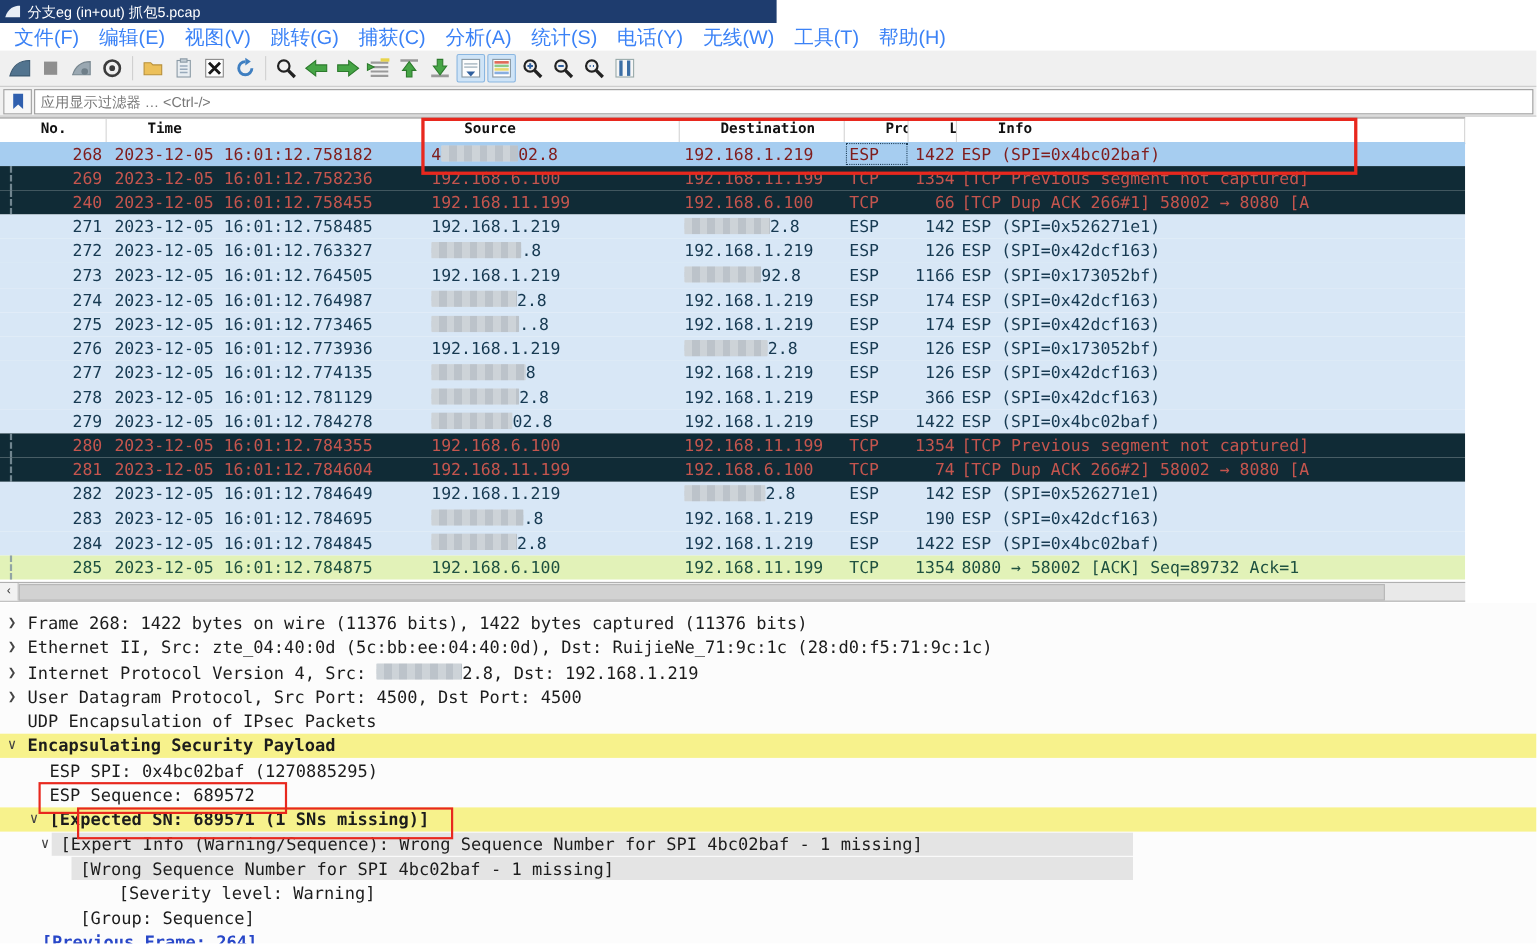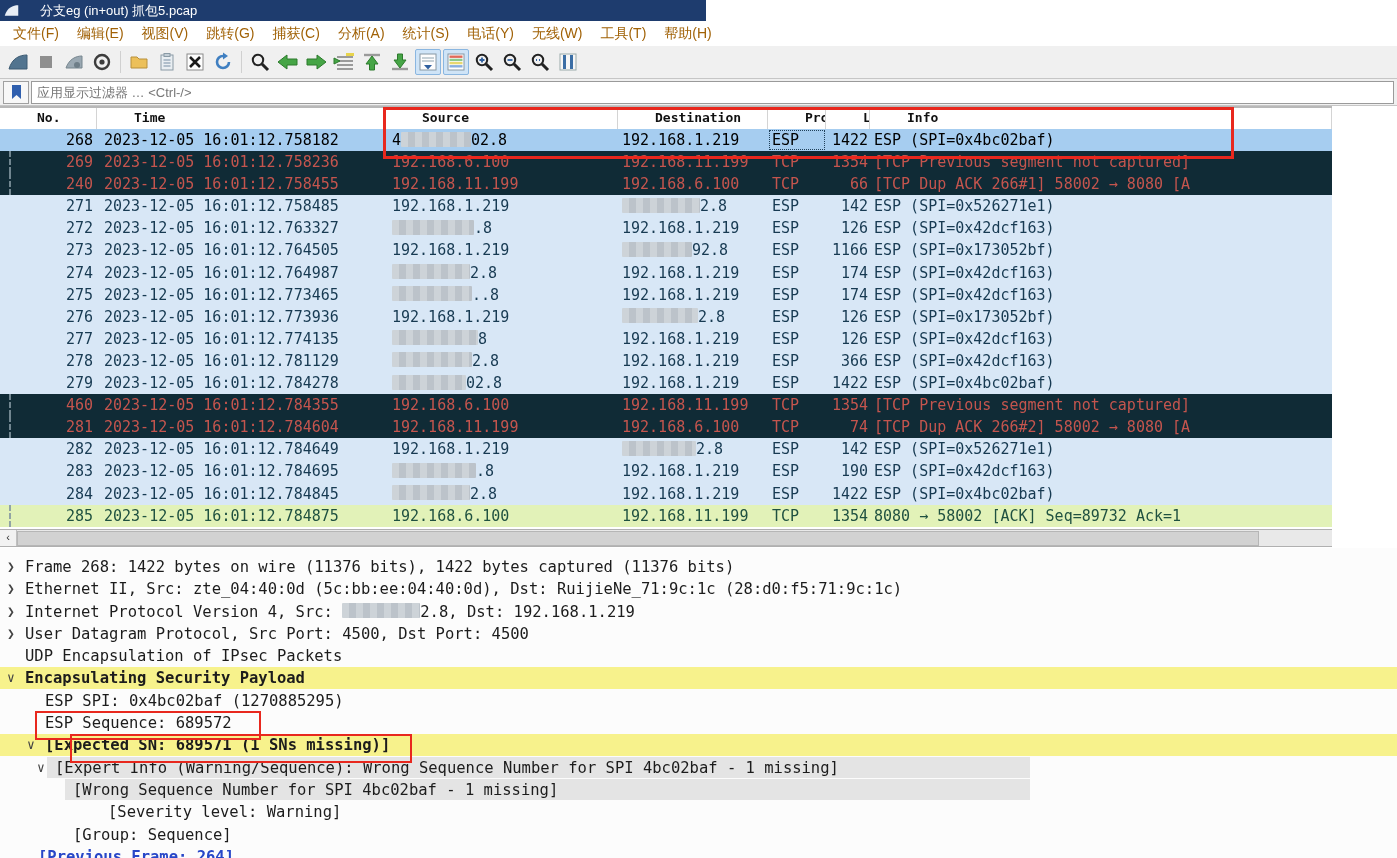--- a/index.html
+++ b/index.html
@@ -2,28 +2,28 @@
 <html><head>
 <meta charset="utf-8">
 <style>
   html,body{margin:0;padding:0;background:#fff;}
   #app{position:relative;width:1397px;height:858px;overflow:hidden;background:#fff;
        font-family:"Liberation Sans","DejaVu Sans",sans-serif;font-size:14px;color:#111;}
   .mono{font-family:"DejaVu Sans Mono","Liberation Mono",monospace;}
 
   
   #titlebar{position:absolute;left:0;top:0;width:706px;height:21px;background:#1e3c6e;
-            color:#fff;display:flex;align-items:center;gap:21px;padding-left:4px;box-sizing:border-box;}
+            color:#fff;display:flex;align-items:center;gap:6px;padding-left:4px;box-sizing:border-box;}
   #titlebar .fin{width:15px;height:13px;}
   #title-text{font-size:13px;white-space:nowrap;}
 
   
   #menubar{position:absolute;left:0;top:21px;width:100%;height:25px;background:#ffffff;
            display:flex;align-items:center;padding-left:4px;box-sizing:border-box;}
-  .menu-item{padding:3px 9px;font-size:14px;color:#a16207;white-space:nowrap;}
+  .menu-item{padding:3px 9px;font-size:18px;color:#3b82f6;white-space:nowrap;}
 
   
   #toolbar{position:absolute;left:0;top:46px;width:100%;height:33px;background:#f0f0f0;
            border-bottom:1px solid #c6c6c6;display:flex;align-items:center;padding-left:4px;box-sizing:border-box;}
   .tbtn{width:26px;height:26px;display:flex;align-items:center;justify-content:center;border-radius:2px;margin:0 1px;}
   .tbtn.toggled{background:#cfe4f7;border:1px solid #8ab6e0;box-sizing:border-box;}
   .tsep{width:1px;height:22px;background:#d0d0d0;margin:0 4px;}
 
   
   #filterbar{position:absolute;left:0;top:79px;width:100%;height:27px;background:#f0f0f0;
@@ -44,21 +44,21 @@
   .row div{overflow:hidden;box-sizing:border-box;}
   .c-no{width:97px;text-align:right;padding-right:4px;}
   .c-time{width:288px;padding-left:7px;}
   .c-src{width:233px;padding-left:7px;}
   .c-dst{width:150px;padding-left:4px;}
   .c-proto{width:58px;padding-left:4px;}
   .c-len{width:44px;text-align:right;padding-right:2px;}
   .c-info{flex:1;padding-left:4px;}
   .h-no{width:97px;text-align:left;padding-left:3px;}
   .row.esp{background:#d8e7f6;color:#173a52;}
-  .row.selected{background:#a6cdf0;color:#000000;align-items:flex-end;}
+  .row.selected{background:#a6cdf0;color:#7f1d1d;align-items:flex-end;}
   .row.badtcp{background:#102b36;color:#c4554e;}
   .row.ack{background:#e2f2b8;color:#1f5140;}
   .row.badtcp::before,.row.ack::before{content:"";position:absolute;left:9px;top:0;bottom:0;
         border-left:2px dashed rgba(130,150,160,.85);}
   .row.selected .c-proto{outline:1px dotted #20405a;outline-offset:-2px;}
 
   .blur{display:inline-block;vertical-align:middle;height:15px;margin-top:-3px;border-radius:1px;
         background-image:repeating-linear-gradient(90deg,#cdd3d8 0 7px,#bcc3ca 7px 14px),
                          repeating-linear-gradient(0deg,rgba(255,255,255,.35) 0 5px,rgba(150,160,170,.35) 5px 10px);}
 
@@ -384,21 +384,21 @@
       <div class="c-no">279</div>
       <div class="c-time">2023-12-05 16:01:12.784278</div>
       <div class="c-src"><span class="blur" style="width: 74px;"></span>02.8</div>
       <div class="c-dst">192.168.1.219</div>
       <div class="c-proto">ESP</div>
       <div class="c-len">1422</div>
       <div class="c-info">ESP (SPI=0x4bc02baf)</div>
     </div>
 
     <div class="row badtcp">
-      <div class="c-no">460</div>
+      <div class="c-no">280</div>
       <div class="c-time">2023-12-05 16:01:12.784355</div>
       <div class="c-src">192.168.6.100</div>
       <div class="c-dst">192.168.11.199</div>
       <div class="c-proto">TCP</div>
       <div class="c-len">1354</div>
       <div class="c-info">[TCP Previous segment not captured]</div>
     </div>
 
     <div class="row badtcp">
       <div class="c-no">281</div>

